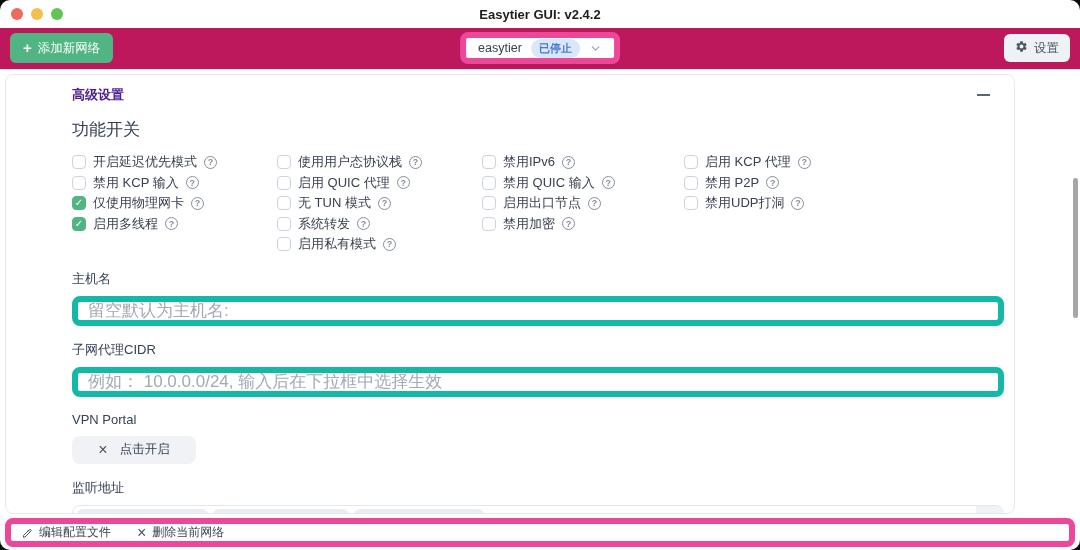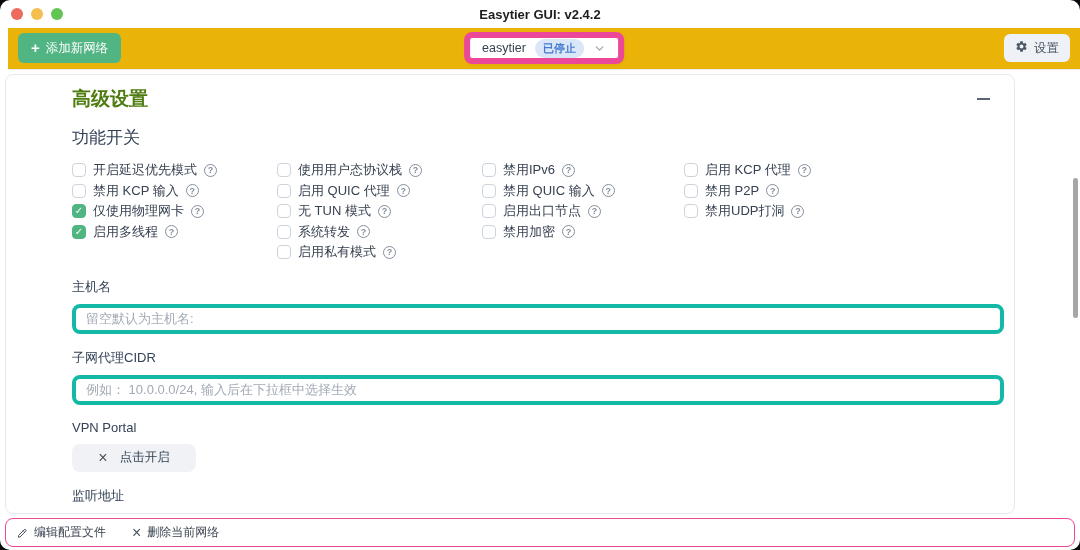--- a/index.html
+++ b/index.html
@@ -7,63 +7,63 @@
   .window { position:absolute; inset:0; background:#fff; border-radius:10px; overflow:hidden; }
 
   
   .titlebar { position:absolute; top:0; left:0; right:0; height:28px; }
   .traffic { position:absolute; top:8px; left:11px; display:flex; gap:8px; }
   .dot { width:12px; height:12px; border-radius:50%; }
   .dot-red { background:#ed6a5f; } .dot-yellow { background:#f5bf4f; } .dot-green { background:#61c554; }
   .win-title { text-align:center; line-height:30px; font-size:13px; font-weight:bold; color:#1d1d1f; }
 
   
-  .toolbar { position:absolute; top:28px; left:0; right:0; height:42px; border-bottom:1px solid #e8ebef; background:#eab308;margin-left:8px; }
+  .toolbar { position:absolute; top:28px; left:0; right:0; height:42px; border-bottom:1px solid #e8ebef; background:#be185d; }
   .btn-add { position:absolute; left:10px; top:5px; height:30px; padding:0 13px; background:#50b583; border:none; border-radius:6px; color:#fff; font-size:12.5px; display:flex; align-items:center; gap:6px; cursor:pointer; font-family:inherit; }
   .plus-glyph::before { content:"+"; font-size:15px; font-weight:bold; line-height:1; }
   .net-select { position:absolute; left:50%; transform:translateX(-50%); top:4px; height:32px; border:6px solid #ec4899; border-radius:8px; background:#fff; display:flex; align-items:center; gap:9px; padding:0 12px; box-shadow:0 1px 2px rgba(0,0,0,.04); cursor:pointer; }
   .net-name { font-size:12.5px; color:#374151; }
   .status-badge { font-size:11px; font-weight:600; padding:2px 8px; border-radius:10px; }
   .chev { color:#9aa3af; display:flex; align-items:center; }
   .btn-settings { position:absolute; right:10px; top:6px; height:28px; padding:0 11px; background:#eef1f5; border:none; border-radius:6px; color:#4b5563; font-size:12.5px; display:flex; align-items:center; gap:6px; cursor:pointer; font-family:inherit; }
 
   
   .card { position:absolute; left:5px; top:74px; width:1010px; height:440px; background:#fff; border:1px solid #e6e9ee; border-radius:8px; overflow:hidden; padding:11px 12px 0 66px; }
   .card-head { display:flex; align-items:center; justify-content:space-between; }
-  .card-title { font-size:19px; font-weight:bold; color:#4d7c0f; }
+  .card-title { font-size:13px; font-weight:bold; color:#4c1d95; }
   .collapse-btn { width:26px; height:16px; border:none; background:transparent; display:flex; align-items:center; justify-content:center; cursor:pointer; margin-right:6px; }
   .collapse-bar { width:13px; height:0; border-top:2px solid #5b6472; }
   .section-label { margin-top:14px; font-size:17px; color:#334155; }
 
   .switch-grid { display:flex; margin-top:11px; }
   .switch-col { width:205px; } .switch-col:nth-child(3){ width:202px; } .switch-col:last-child { width:auto; }
   .switch-item { display:flex; align-items:center; gap:7px; height:20.5px; }
   .checkbox { width:14px; height:14px; border:1px solid #cdd3dc; border-radius:4px; background:#fff; position:relative; flex:none; cursor:pointer; }
   .checkbox.checked { background:#50b583; border-color:#50b583; }
   .checkbox.checked::after { content:"✓"; position:absolute; left:50%; top:50%; transform:translate(-50%,-54%); color:#fff; font-size:10px; font-weight:bold; }
   .switch-label { font-size:13px; color:#374151; }
   .help { width:13px; height:13px; border:1px solid #858e9c; border-radius:50%; color:#858e9c; display:inline-flex; align-items:center; justify-content:center; flex:none; cursor:pointer; }
   .help::after { content:"?"; font-size:9px; font-weight:600; }
 
   .field-label { margin-top:15px; font-size:13px; color:#334155; }
-  .text-input { margin-top:8px; width:932px; height:30px; border:4px solid #14b8a6; border-radius:8px; padding:0 10px; font-size:13px; color:#374151; outline:none; font-family:inherit; }
+  .text-input { margin-top:8px; width:932px; height:30px; border:6px solid #14b8a6; border-radius:8px; padding:0 10px; font-size:17px; color:#374151; outline:none; font-family:inherit; }
   input::placeholder { color:#a2aab5; }
 
   .vpn-btn { margin-top:9px; width:124px; height:28px; background:#f0f2f5; border:none; border-radius:8px; display:flex; align-items:center; justify-content:center; gap:12px; font-size:12.5px; color:#334155; cursor:pointer; font-family:inherit; }
   .x-glyph::before { content:"×"; font-size:16px; line-height:1; color:#4b5563; }
 
   .listen-field { margin-top:8px; width:932px; height:30px; border:1px solid #e2e7ec; border-radius:8px; display:flex; align-items:center; padding-left:4px; overflow:hidden; }
   .tag { background:#e9edf2; border-radius:6px; height:22px; display:flex; align-items:center; gap:6px; padding:0 8px; font-size:12px; color:#3b4350; margin-right:5px; flex:none; }
   .tag-x { color:#707a88; font-size:13px; line-height:1; cursor:pointer; }
   .tag-x::after { content:"⊗"; }
   .listen-input { flex:1; border:none; outline:none; font-size:12.5px; height:100%; font-family:inherit; min-width:50px; color:#374151; }
   .listen-chevron { align-self:stretch; width:27px; background:#f0f3f6; display:flex; align-items:center; justify-content:center; color:#6b7280; cursor:pointer; }
 
   
-  .footer { position:absolute; left:5px; top:518px; width:1070px; height:29px; background:#fff; border:1px solid #ec4899; border-radius:8px; display:flex; align-items:center; padding:0 10px; gap:26px; }
+  .footer { position:absolute; left:5px; top:518px; width:1070px; height:29px; background:#fff; border:6px solid #ec4899; border-radius:8px; display:flex; align-items:center; padding:0 10px; gap:26px; }
   .footer-item { display:flex; align-items:center; gap:6px; font-size:12px; color:#3b4350; cursor:pointer; }
   .footer-item .icon { color:#4b5563; display:flex; align-items:center; }
 
   .scroll-thumb { position:absolute; right:2px; top:178px; width:5px; height:140px; background:#a6a6a6; border-radius:3px; }
 </style>
 </head>
 <body>
 
 <div class="window">
 

